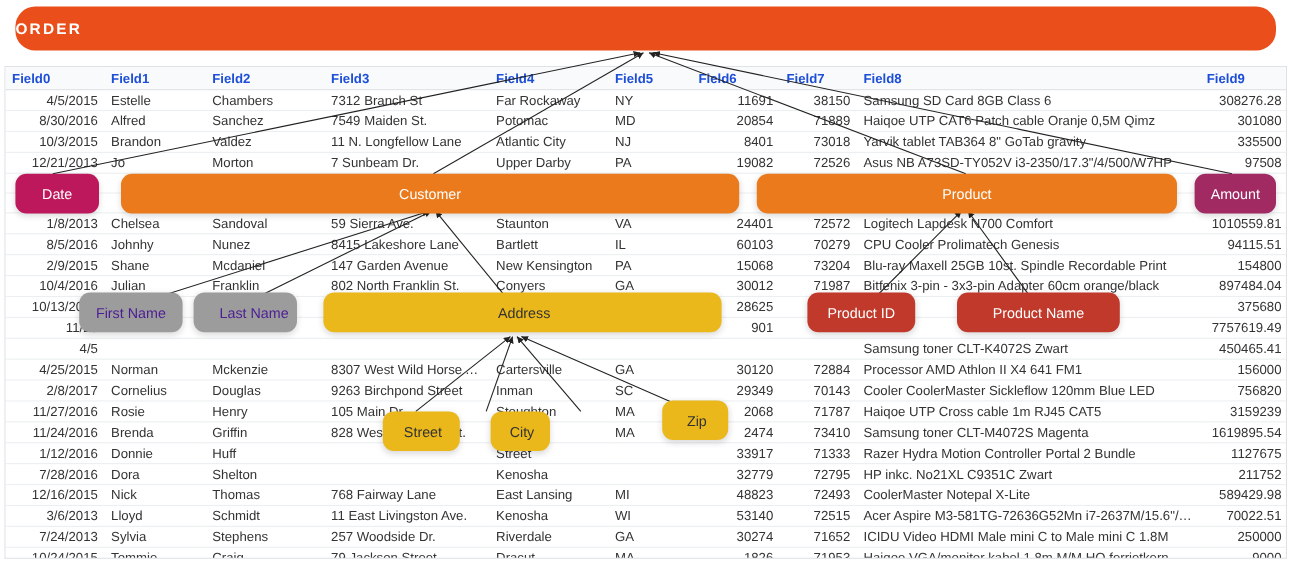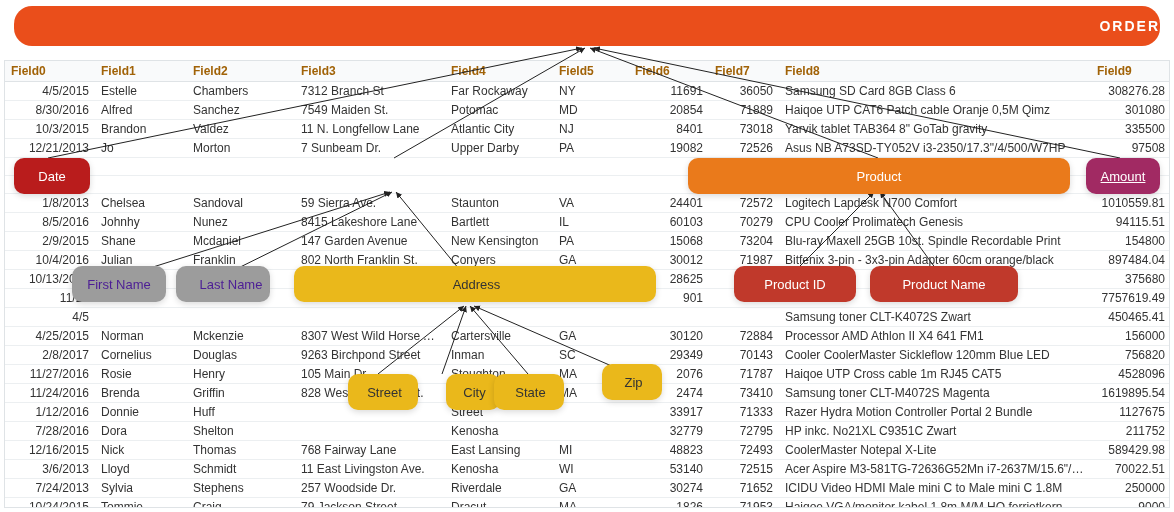--- a/index.html
+++ b/index.html
@@ -22,21 +22,21 @@
     position: absolute;
     left: 14px;
     top: 6px;
     width: 1146px;
     height: 40px;
     background: #ea4e1b;
     color: #fff;
     border-radius: 18px;
     display: flex;
     align-items: center;
-    justify-content: flex-end;
+    justify-content: flex-start;
     font-weight: bold;
     font-size: 14px;
     letter-spacing: 2px;
   }
   .grid-wrap {
     position: absolute;
     left: 4px;
     top: 60px;
     width: 1166px;
     height: 448px;
@@ -46,21 +46,21 @@
   }
   table {
     border-collapse: collapse;
     width: 100%;
     table-layout: fixed;
   }
   thead th {
     text-align: left;
     font-weight: bold;
     font-size: 12px;
-    color: #a16207;
+    color: #1d4ed8;
     padding: 3px 6px;
     border-bottom: 1px solid #dfe3e6;
     background: #f9fafb;
     height: 20px;
   }
   tbody td {
     padding: 2px 6px;
     border-bottom: 1px solid #eceff1;
     font-size: 12px;
     height: 18px;
@@ -98,21 +98,21 @@
     border-radius: 10px;
     font-size: 13px;
     font-weight: 500;
     padding: 0 12px;
     height: 36px;
     pointer-events: auto;
     box-shadow: 0 2px 6px rgba(0,0,0,.15);
     white-space: nowrap;
   }
   .pill.orange   { background: #ea7a1b; }
-  .pill.blue     { background: #b91c1c; }
+  .pill.blue     { background: #be185d; }
   .pill.purple   { background: #a12a63; }
   .pill.gray     { background: #9c9c9c; color: #4c1d95; }
   .pill.gold     { background: #eab81b; color: #333; padding-left: 15px; }
   .pill.brick    { background: #c0392b; }
 
   svg.arrows {
     position: absolute;
     left: 0; top: 0;
     width: 1174px;
     height: 512px;
@@ -158,21 +158,21 @@
       </thead>
       <tbody id="grid-body">
           <tr>
             <td class="num"><span>4/5/2015</span></td>
             <td><span>Estelle</span></td>
             <td><span>Chambers</span></td>
             <td><span>7312 Branch St</span></td>
             <td><span>Far Rockaway</span></td>
             <td><span>NY</span></td>
             <td class="num"><span>11691</span></td>
-            <td class="num"><span>36050</span></td>
+            <td class="num"><span>38150</span></td>
             <td><span>Samsung SD Card 8GB Class 6</span></td>
             <td class="num"><span>308276.28</span></td>
           </tr>
           <tr>
             <td class="num"><span>8/30/2016</span></td>
             <td><span>Alfred</span></td>
             <td><span>Sanchez</span></td>
             <td><span>7549 Maiden St.</span></td>
             <td><span>Potomac</span></td>
             <td><span>MD</span></td>
@@ -337,24 +337,24 @@
             <td><span>Cooler CoolerMaster Sickleflow 120mm Blue LED</span></td>
             <td class="num"><span>756820</span></td>
           </tr>
           <tr>
             <td class="num"><span>11/27/2016</span></td>
             <td><span>Rosie</span></td>
             <td><span>Henry</span></td>
             <td><span>105 Main Dr.</span></td>
             <td><span>Stoughton</span></td>
             <td><span>MA</span></td>
-            <td class="num"><span>2076</span></td>
+            <td class="num"><span>2068</span></td>
             <td class="num"><span>71787</span></td>
             <td><span>Haiqoe UTP Cross cable 1m RJ45 CAT5</span></td>
-            <td class="num"><span>4528096</span></td>
+            <td class="num"><span>3159239</span></td>
           </tr>
           <tr>
             <td class="num"><span>11/24/2016</span></td>
             <td><span>Brenda</span></td>
             <td><span>Griffin</span></td>
             <td><span>828 West Oakwood St.</span></td>
             <td><span>Arlington</span></td>
             <td><span>MA</span></td>
             <td class="num"><span>2474</span></td>
             <td class="num"><span>73410</span></td>
@@ -460,50 +460,50 @@
     <line x1="442" y1="374" x2="466" y2="306" stroke="#222" stroke-width="1" marker-end="url(#arrowhead)"></line>
     <line x1="528" y1="374" x2="470" y2="306" stroke="#222" stroke-width="1" marker-end="url(#arrowhead)"></line>
     <line x1="630" y1="374" x2="474" y2="306" stroke="#222" stroke-width="1" marker-end="url(#arrowhead)"></line>
   </svg>
 
   <div class="overlay">
 
     <div class="pill blue" style="left:14px;  top:158px; width:76px;">
         <span>Date</span>
       </div>
+    <div class="pill orange" style="left:110px; top:158px; width:562px;">
+        <span>Customer</span>
+      </div>
     <div class="pill orange" style="left:688px; top:158px; width:382px;">
         <span>Product</span>
       </div>
-    <div class="pill purple" style="left:1086px;top:158px; width:74px;text-decoration:underline;">
+    <div class="pill purple" style="left:1086px;top:158px; width:74px;">
         <span>Amount</span>
       </div>
 
     <div class="pill gray" style="left:72px;  top:266px; width:94px;">
         <span>First Name</span>
       </div>
     <div class="pill gray" style="left:176px; top:266px; width:94px;padding-left:28px;">
         <span>Last Name</span>
       </div>
     <div class="pill gold" style="left:294px; top:266px; width:362px;">
         <span>Address</span>
       </div>
-    <div class="pill brick" style="left:734px; top:266px; width:122px;">
+    <div class="pill brick" style="left:734px; top:266px; width:98px;">
         <span>Product ID</span>
       </div>
     <div class="pill brick" style="left:870px; top:266px; width:148px;">
         <span>Product Name</span>
       </div>
 
     <div class="pill gold" style="left:348px; top:374px; width:70px;">
         <span>Street</span>
       </div>
     <div class="pill gold" style="left:424px; top:374px; width:54px;margin-left:22px;">
         <span>City</span>
       </div>
-    <div class="pill gold" style="left:494px; top:374px; width:70px;">
-        <span>State</span>
-      </div>
     <div class="pill gold" style="left:602px; top:364px; width:60px;">
         <span>Zip</span>
       </div>
   </div>
 
 </div>
 
 </body></html>

